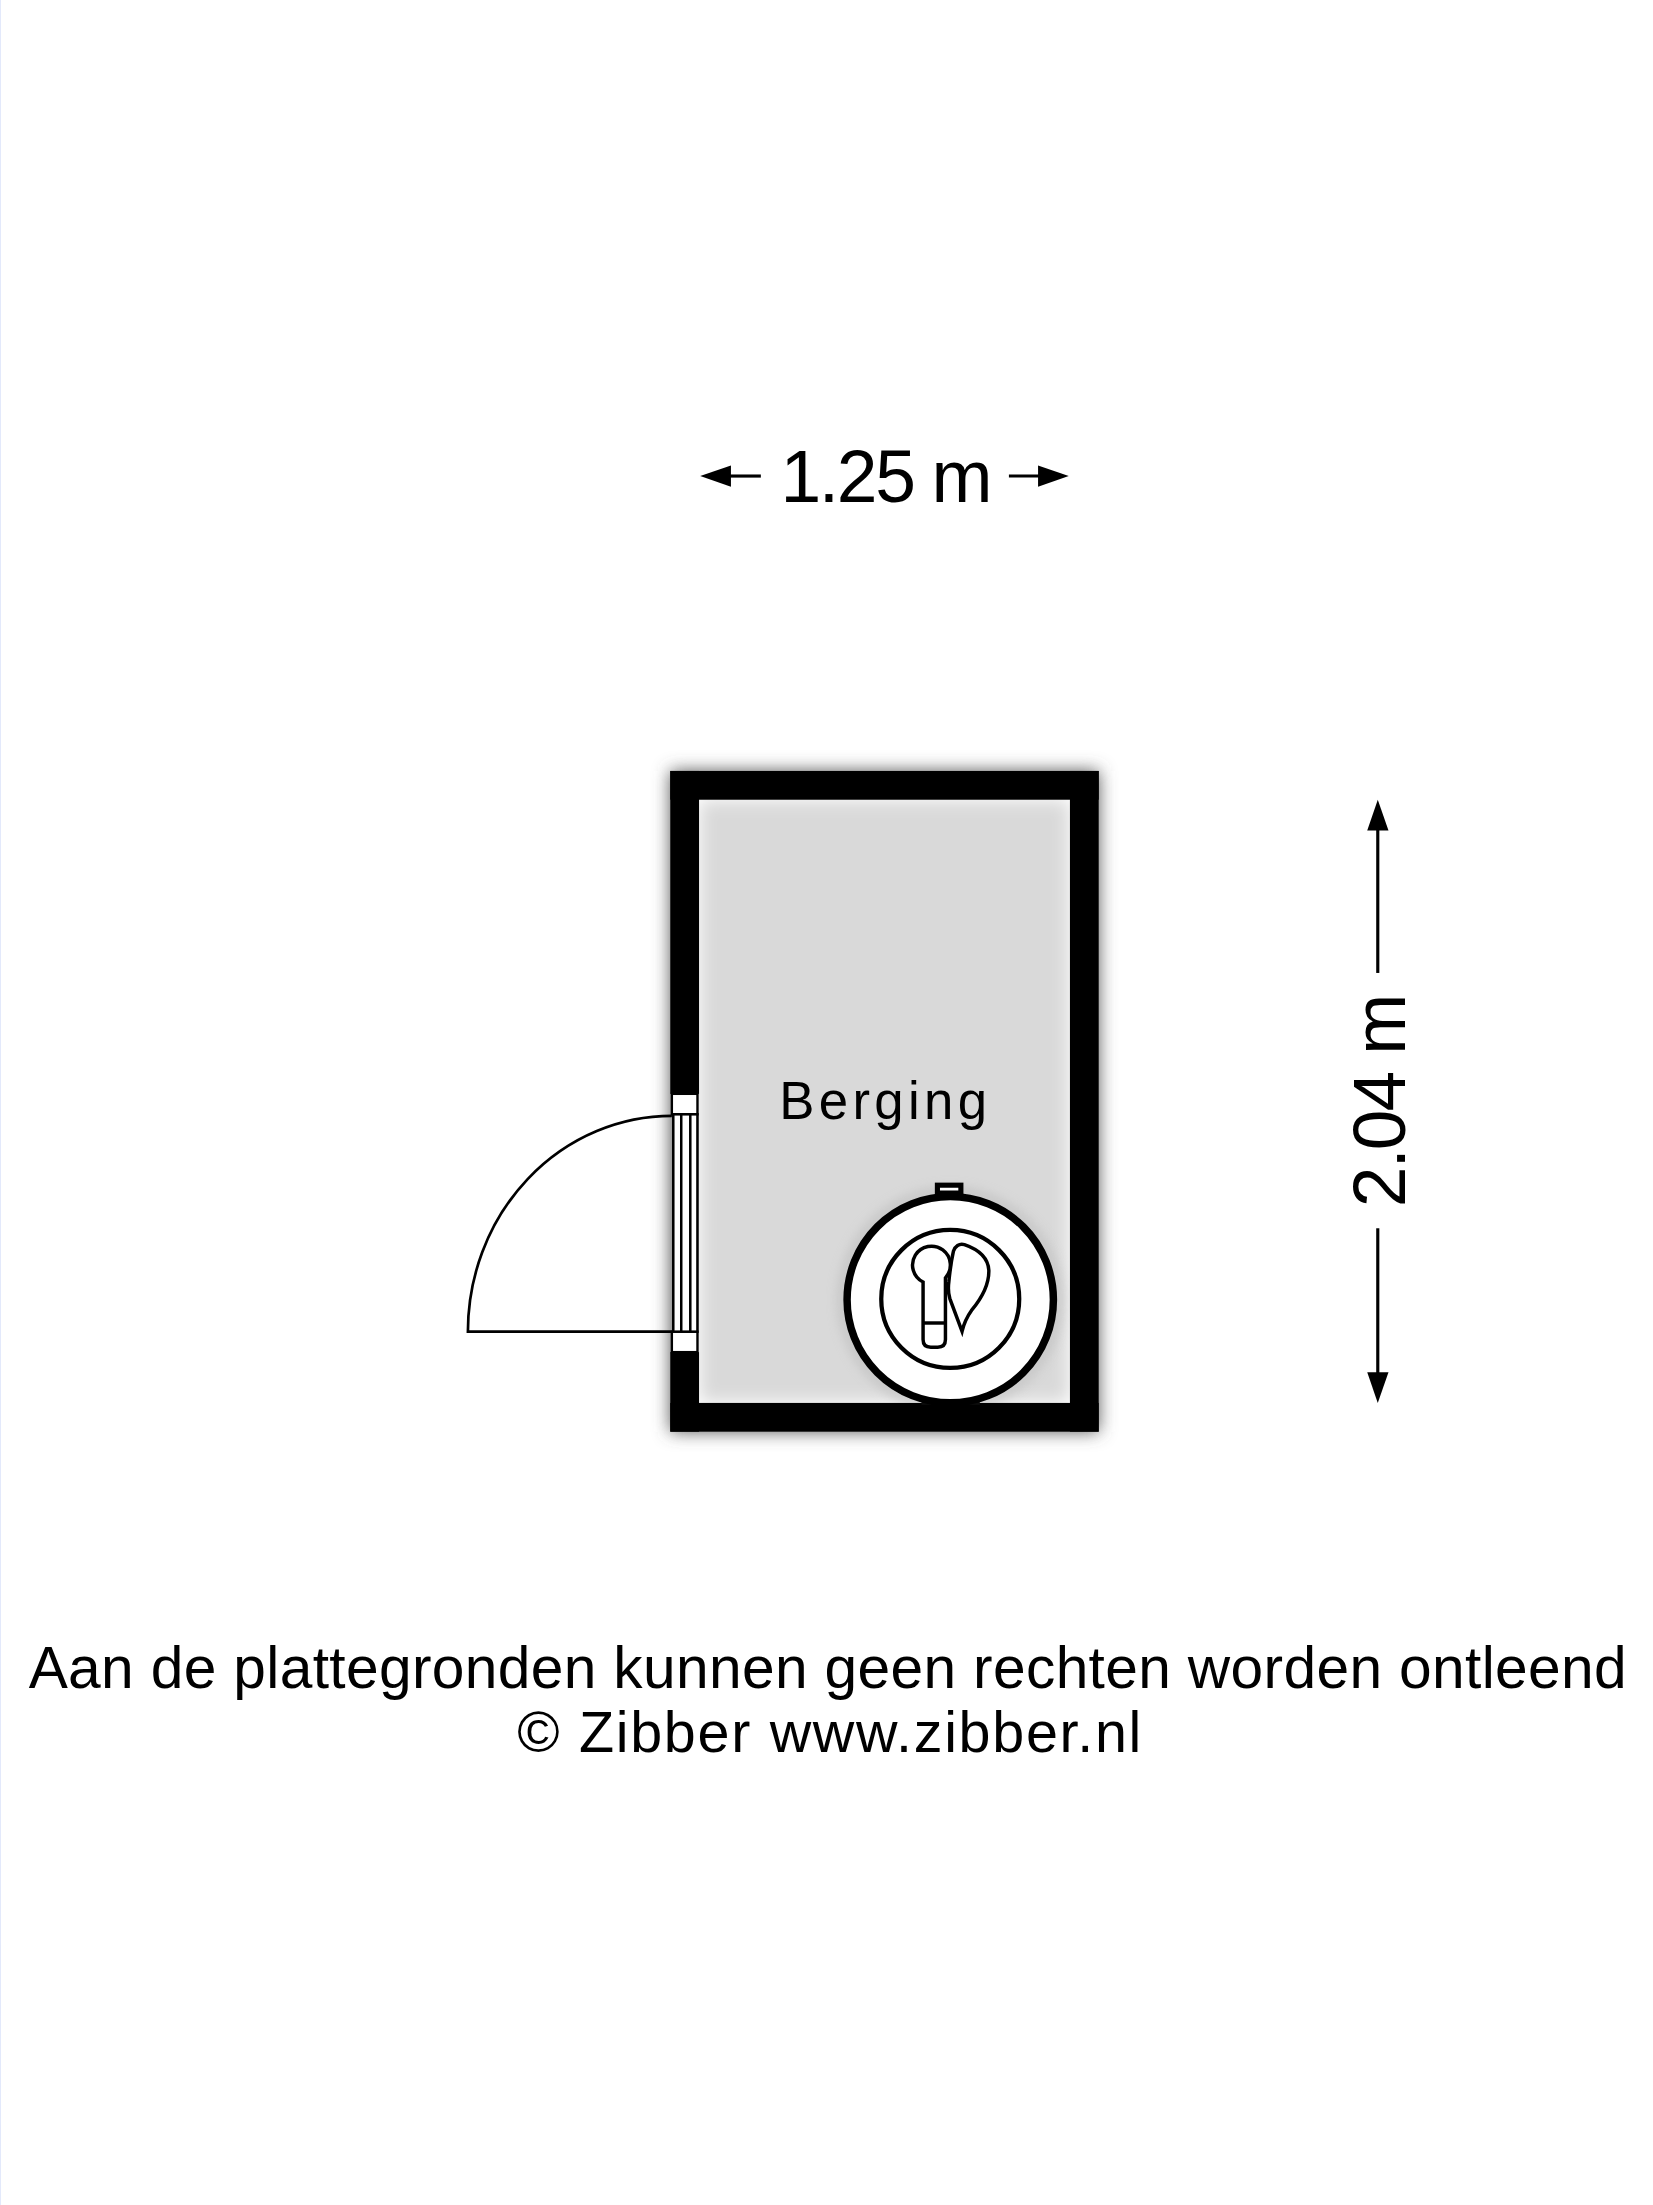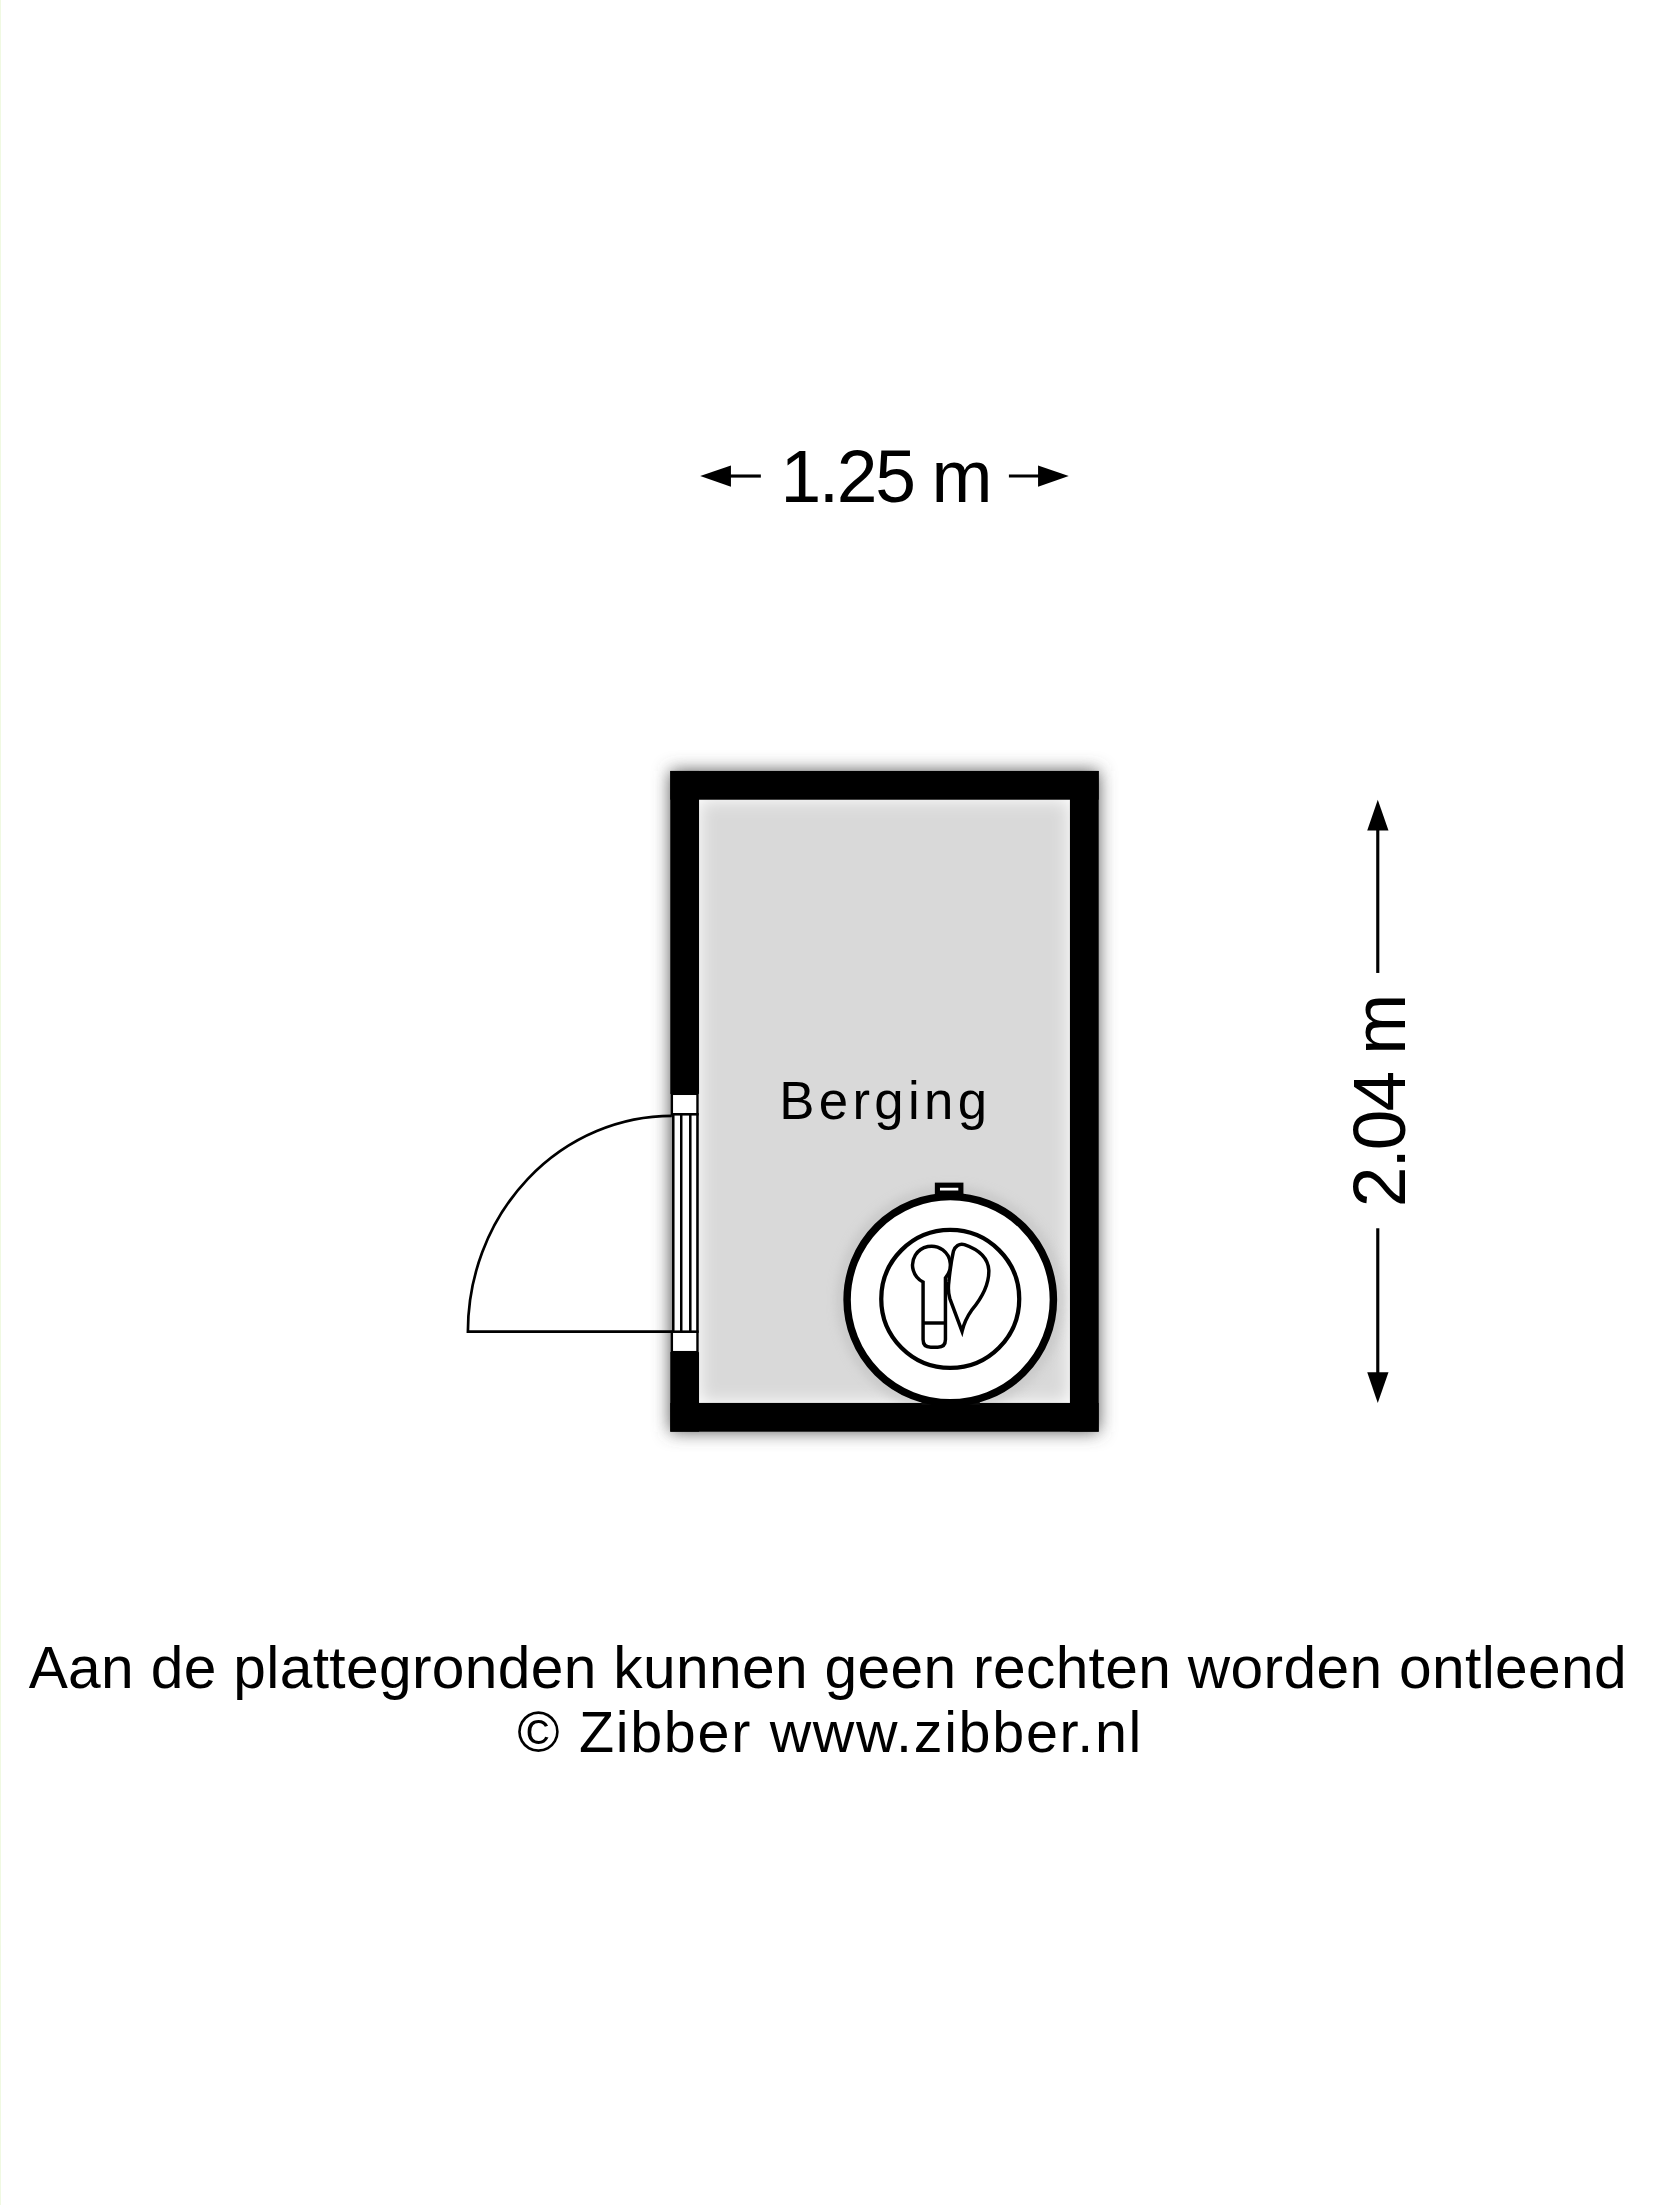--- a/index.html
+++ b/index.html
@@ -1,16 +1,16 @@
 <!DOCTYPE html>
 <html style="font-size:12.6px"><head>
 <meta charset="utf-8">
 <style>
   html,body{margin:0;padding:0;background:#ffffff;}
-  .page{width:1654px;height:2205px;position:relative;overflow:hidden;background:#84cc16;}
+  .page{width:1654px;height:2205px;position:relative;overflow:hidden;background:#1d4ed8;}
   text{font-family:"Liberation Sans", sans-serif;fill:#000000;}
 </style>
 </head>
 <body>
 <div class="page">
 <svg width="1654" height="2205" viewBox="0 0 2100 2800" xmlns="http://www.w3.org/2000/svg">
   <defs>
     <filter id="wallglow" x="-20%" y="-20%" width="140%" height="140%">
       <feGaussianBlur stdDeviation="11"></feGaussianBlur>
     </filter>

